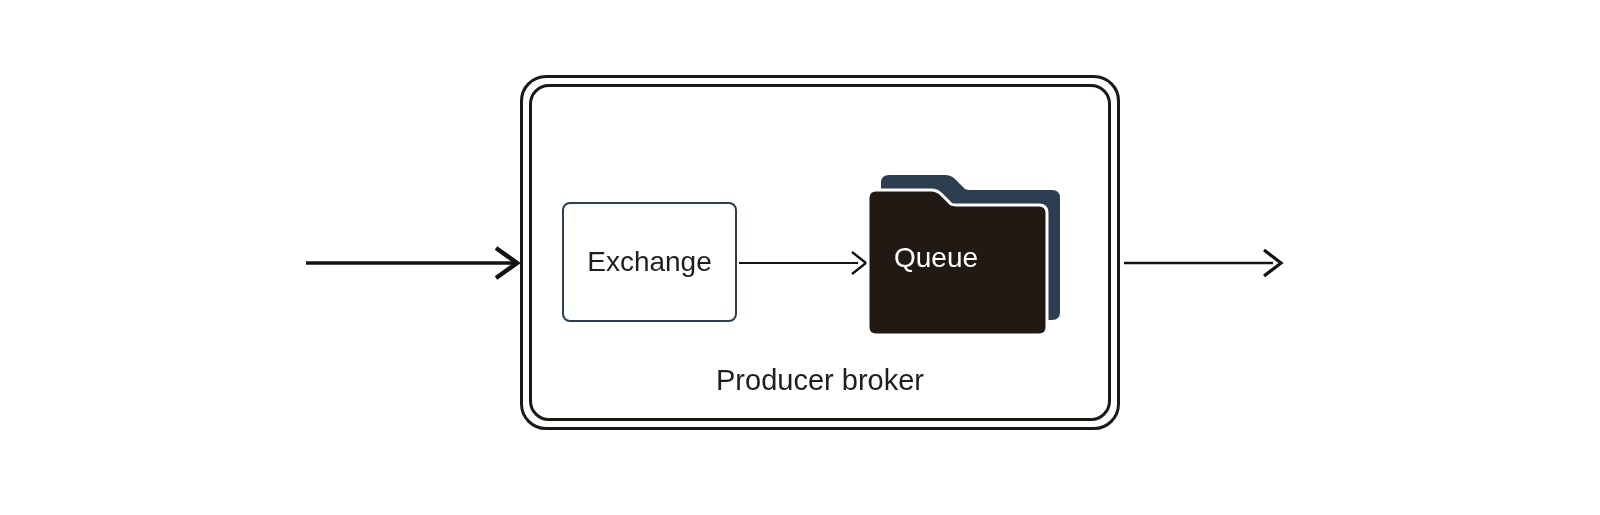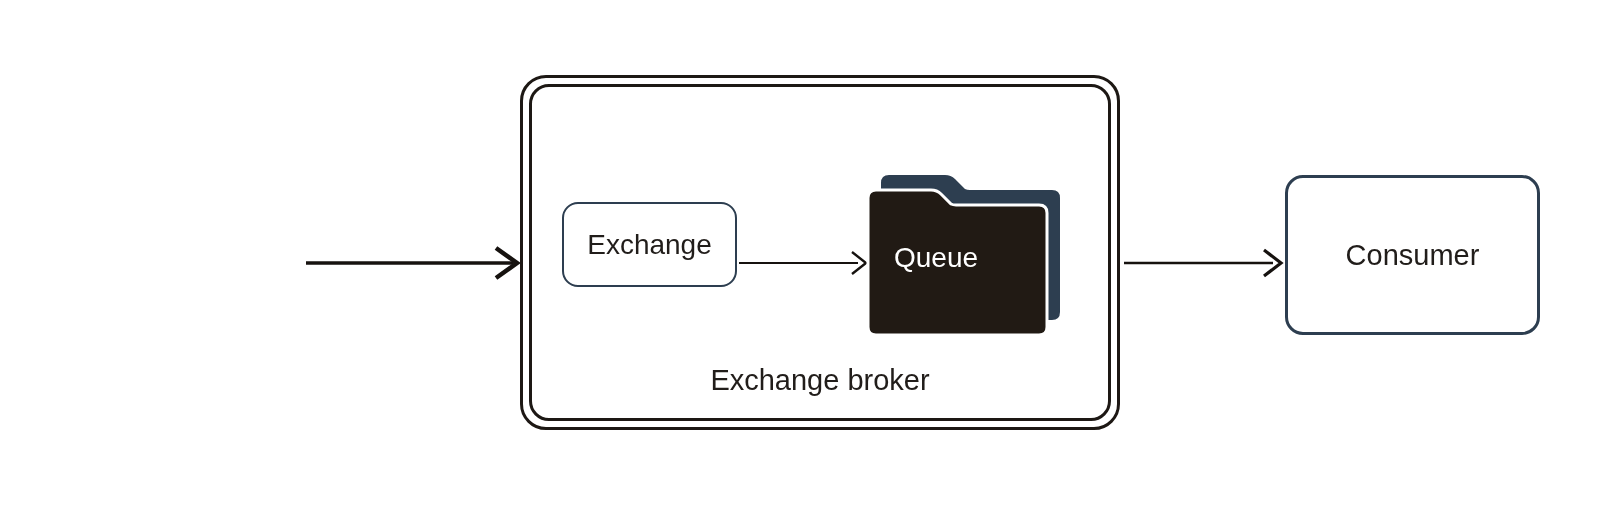--- a/index.html
+++ b/index.html
@@ -57,23 +57,23 @@
   .broker-label {
     position: absolute;
     left: 520px; top: 364px;
     width: 600px;
     text-align: center;
     font-size: 29px;
     color: var(--text, #211d1a);
   }
   .node-exchange {
     left: 562px; top: 202px;
-    width: 175px; height: 85px;
+    width: 175px; height: 120px;
     border: 2px solid var(--node-border, #2d3e50);
-    border-radius: 16px;
+    border-radius: 8px;
     font-size: 28px;
   }
   .queue-svg {
     position: absolute;
     left: 865px; top: 168px;
     width: 200px; height: 172px;
   }
   .queue-label {
     position: absolute;
     left: 868px; top: 190px;
@@ -105,29 +105,26 @@
     <g stroke="#16120f" fill="none" stroke-linejoin="miter" stroke-linecap="butt">
       <path d="M1124 263 H1273" stroke-width="2.6"></path>
       <path d="M1264 250 L1281 263 L1264 276" stroke-width="3.2"></path>
     </g>
   </svg>
 
 
   <div class="broker-outer">
     <div class="broker-inner"></div>
   </div>
-  <div class="broker-label">Exchange broker</div>
+  <div class="broker-label">Producer broker</div>
 
   <div class="node node-exchange">
     <span>Exchange</span>
   </div>
 
   <svg class="queue-svg" viewBox="0 0 200 172" aria-hidden="true">
     <path d="M16 15 Q16 7 24 7 H80 Q86 7 90 11 L100 21 Q102 22 105 22 H187 Q195 22 195 30 V144 Q195 152 187 152 H24 Q16 152 16 144 Z" fill="#2d3e50"></path>
     <path d="M3 30 Q3 22 11 22 H66 Q72 22 76 26 L86 36 Q88 37 91 37 H174 Q182 37 182 45 V159 Q182 167 174 167 H11 Q3 167 3 159 Z" fill="#211a14" stroke="#ffffff" stroke-width="3"></path>
   </svg>
   <div class="queue-label">Queue</div>
 
-  <div class="node endpoint node-consumer">
-    <span>Consumer</span>
-  </div>
 
 </div>
 
 </body></html>

